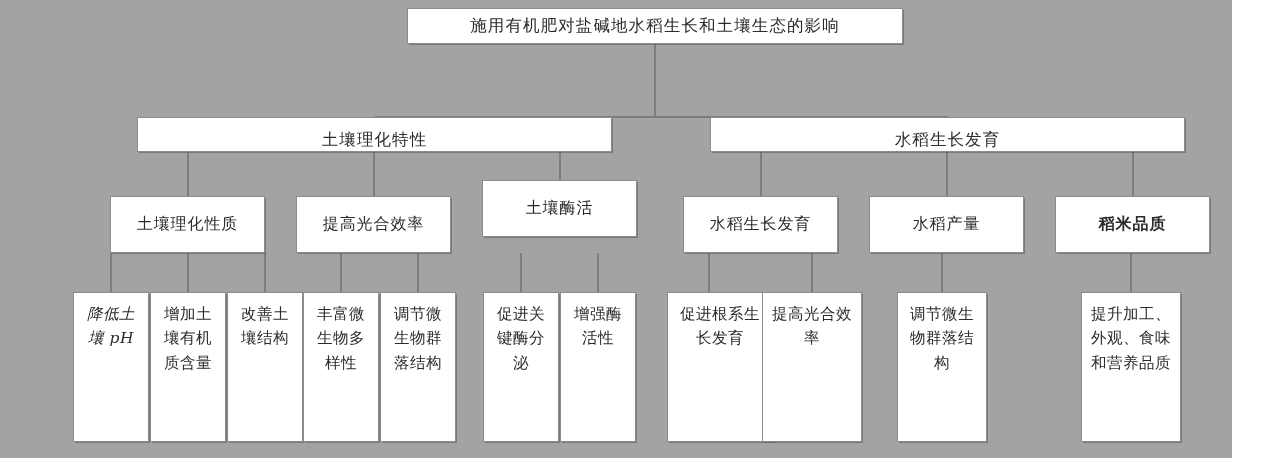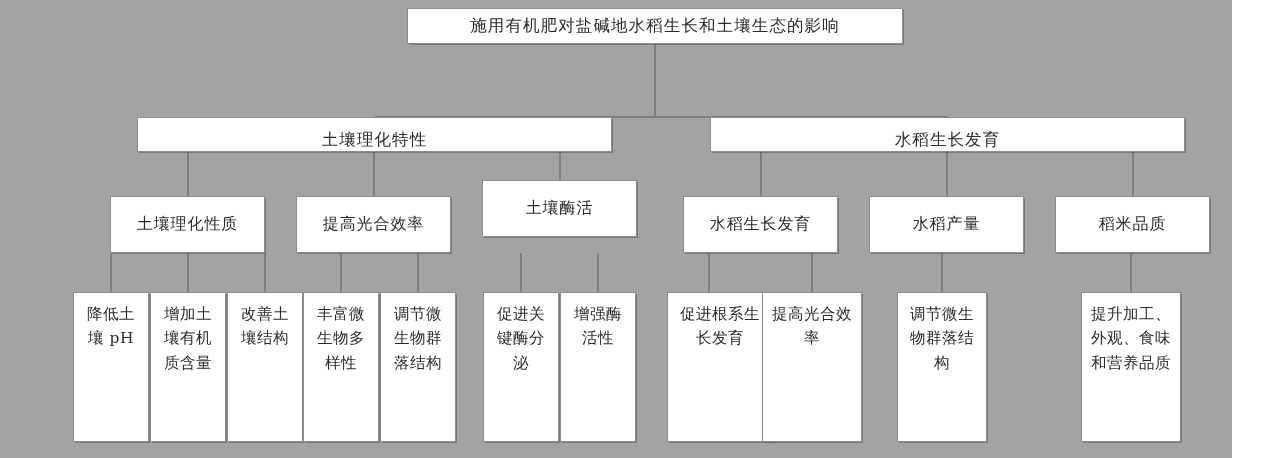--- a/index.html
+++ b/index.html
@@ -136,25 +136,25 @@
   </div>
 
   <div class="node lvl3" style="left:683px; top:196px; width:155px; height:57px;">
     <span class="label">水稻生长发育</span>
   </div>
 
   <div class="node lvl3" style="left:869px; top:196px; width:155px; height:57px;">
     <span class="label">水稻产量</span>
   </div>
 
-  <div class="node lvl3" style="left:1055px; top:196px; width:155px; height:57px;">
+  <div class="node lvl3" style="left:1055px; top:196px; width:155px; height:57px;font-weight:bold;">
     <span class="label">稻米品质</span>
   </div>
 
-  <div class="node lvl4" style="left:73px; top:292px; width:76px; height:150px;">
+  <div class="node lvl4" style="left:73px; top:292px; width:76px; height:150px;font-style:italic;">
     <span class="label">降低土壤 pH</span>
   </div>
 
   <div class="node lvl4" style="left:150px; top:292px; width:76px; height:150px;">
     <span class="label">增加土壤有机质含量</span>
   </div>
 
   <div class="node lvl4" style="left:227px; top:292px; width:76px; height:150px;">
     <span class="label">改善土壤结构</span>
   </div>

